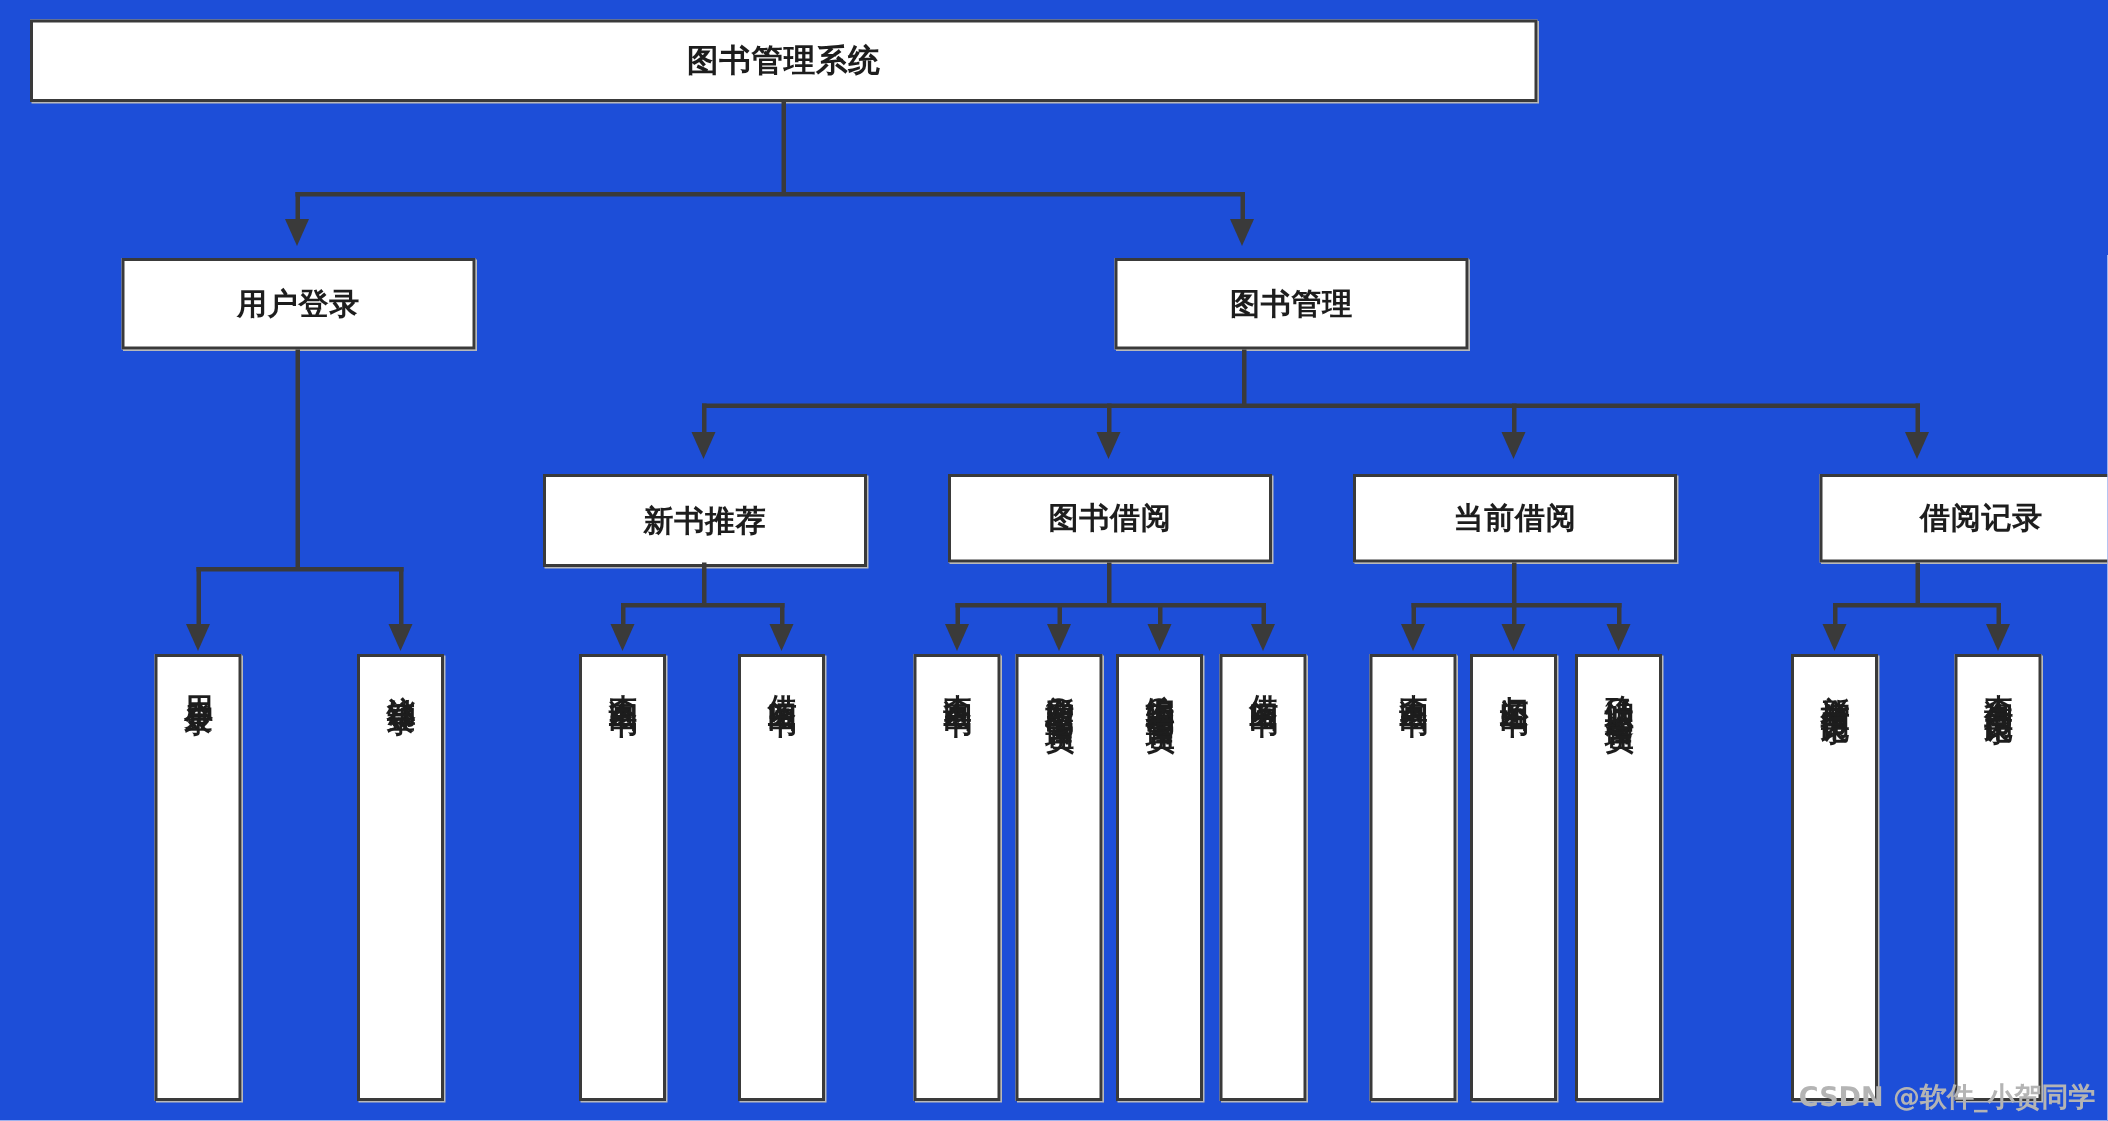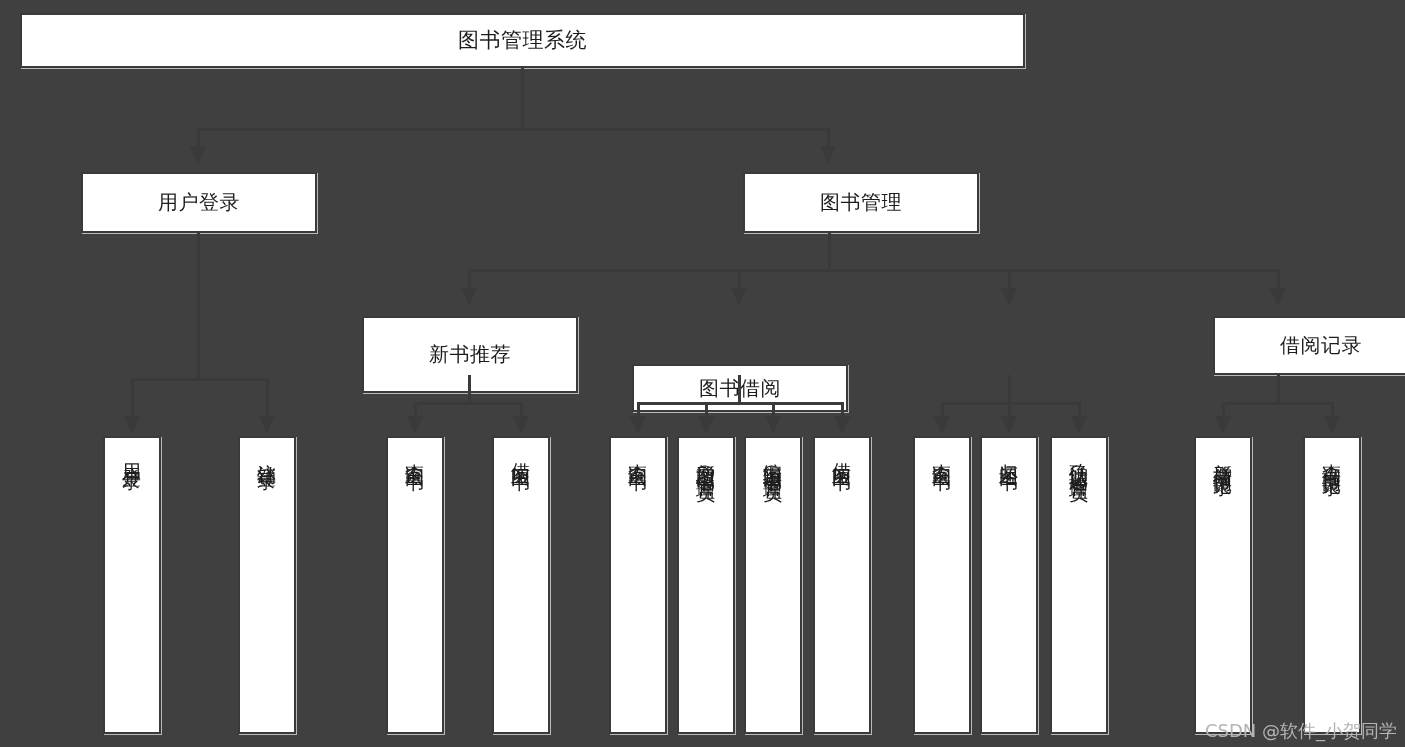--- a/index.html
+++ b/index.html
@@ -7,22 +7,23 @@
     padding: 0;
     background: #ffffff;
   }
   body {
     font-family: "DejaVu Sans", "Liberation Sans", sans-serif;
   }
   #canvas {
     position: relative;
     width: 1405px;
     height: 747px;
-    background: #404040;
+    background: #1d4ed8;
     overflow: hidden;
+    font-weight: bold;
   }
   
   .node {
     position: absolute;
     box-sizing: border-box;
     background: #ffffff;
     border: 2px solid #3a3a3a;
     display: flex;
     align-items: center;
     justify-content: center;
@@ -124,25 +125,28 @@
   <div class="hline" style="left:468px; top:269px; width:812px;"></div>
   <div class="vline" style="left:468px; top:269px; height:21px;"></div>
   <div class="vline" style="left:738px; top:269px; height:21px;"></div>
   <div class="vline" style="left:1008px; top:269px; height:21px;"></div>
   <div class="vline" style="left:1277px; top:269px; height:21px;"></div>
   <div class="arrow" style="left:461px; top:288px;"></div>
   <div class="arrow" style="left:731px; top:288px;"></div>
   <div class="arrow" style="left:1001px; top:288px;"></div>
   <div class="arrow" style="left:1270px; top:288px;"></div>
 
-  <div class="node level3 shadowed" style="left:362px; top:316px; width:216px; height:77px;">
+  <div class="node level3 shadowed" style="left:362px; top:316px; width:216px; height:62px;">
     <span class="node-label">新书推荐</span>
   </div>
-  <div class="node level3 shadowed" style="left:632px; top:316px; width:216px; height:48px;margin-top:48px;">
+  <div class="node level3 shadowed" style="left:632px; top:316px; width:216px; height:59px;">
     <span class="node-label">图书借阅</span>
+  </div>
+  <div class="node level3 shadowed" style="left:902px; top:316px; width:216px; height:59px;">
+    <span class="node-label">当前借阅</span>
   </div>
   <div class="node level3 shadowed" style="left:1213px; top:316px; width:216px; height:59px;">
     <span class="node-label">借阅记录</span>
   </div>
 
   <div class="vline" style="left:468px; top:375px; height:29px;"></div>
   <div class="hline" style="left:414px; top:402px; width:109px;"></div>
   <div class="vline" style="left:414px; top:402px; height:16px;"></div>
   <div class="vline" style="left:520px; top:402px; height:16px;"></div>
   <div class="arrow" style="left:407px; top:416px;"></div>

